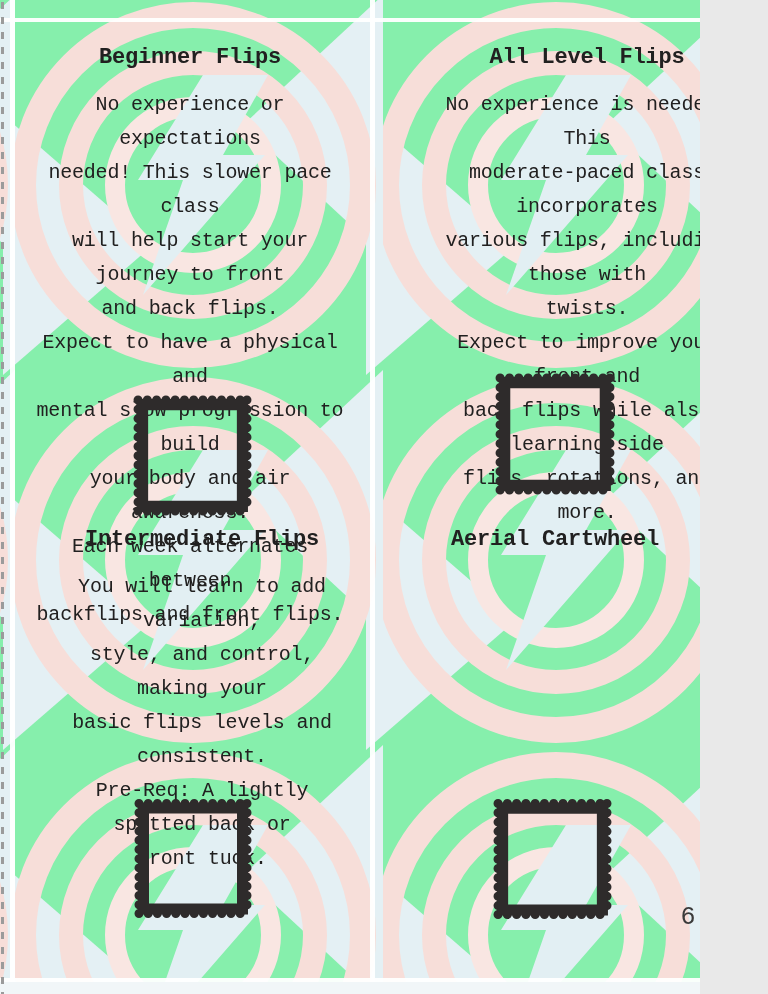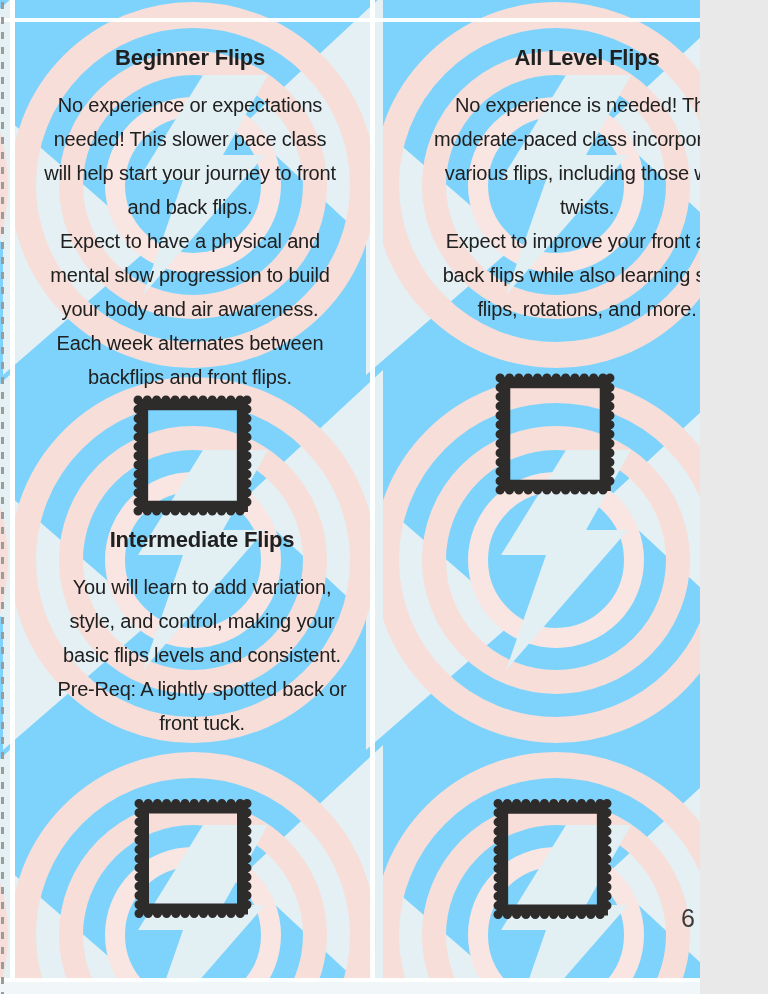--- a/index.html
+++ b/index.html
@@ -1,21 +1,21 @@
 <!DOCTYPE html>
 <html><head>
 <meta charset="utf-8">
 <style>
   html,body{margin:0;padding:0;background:#e9e9e9;}
   .page{
     position:relative;
     width:700px;height:994px;
     overflow:hidden;
-    background:#7dd3fc;
-    font-family:Liberation Sans, sans-serif;
+    background:#86efac;
+    font-family:Liberation Mono, monospace;
     color:#212020;
   }
   
   .bg{position:absolute;inset:0;z-index:0;}
   .badge{position:absolute;}
   .grid-line{position:absolute;background:rgba(255,255,255,.95);}
   .grid-v{top:0;bottom:0;width:5px;}
   .grid-h{left:0;right:0;height:4px;}
   .bottom-strip{position:absolute;left:0;right:0;top:982px;height:12px;background:#f1f6f8;}
   
@@ -200,20 +200,21 @@
   <section class="section sec-intermediate">
     <h2 class="class-title">Intermediate Flips</h2>
     <p class="class-body">You will learn to add variation,
 style, and control, making your
 basic flips levels and consistent.
 Pre-Req: A lightly spotted back or
 front tuck.</p>
   </section>
 
   <section class="section sec-aerial centered">
+    <h2 class="class-title">Aerial Cartwheel</h2>
   </section>
 
   <svg class="stamp stamp-tl" width="121" height="123">
       <use href="#stamp-frame"></use>
     </svg>
   <svg class="stamp stamp-tr" width="122" height="124">
       <use href="#stamp-frame"></use>
     </svg>
   <svg class="stamp stamp-bl" width="120" height="123">
       <use href="#stamp-frame"></use>

